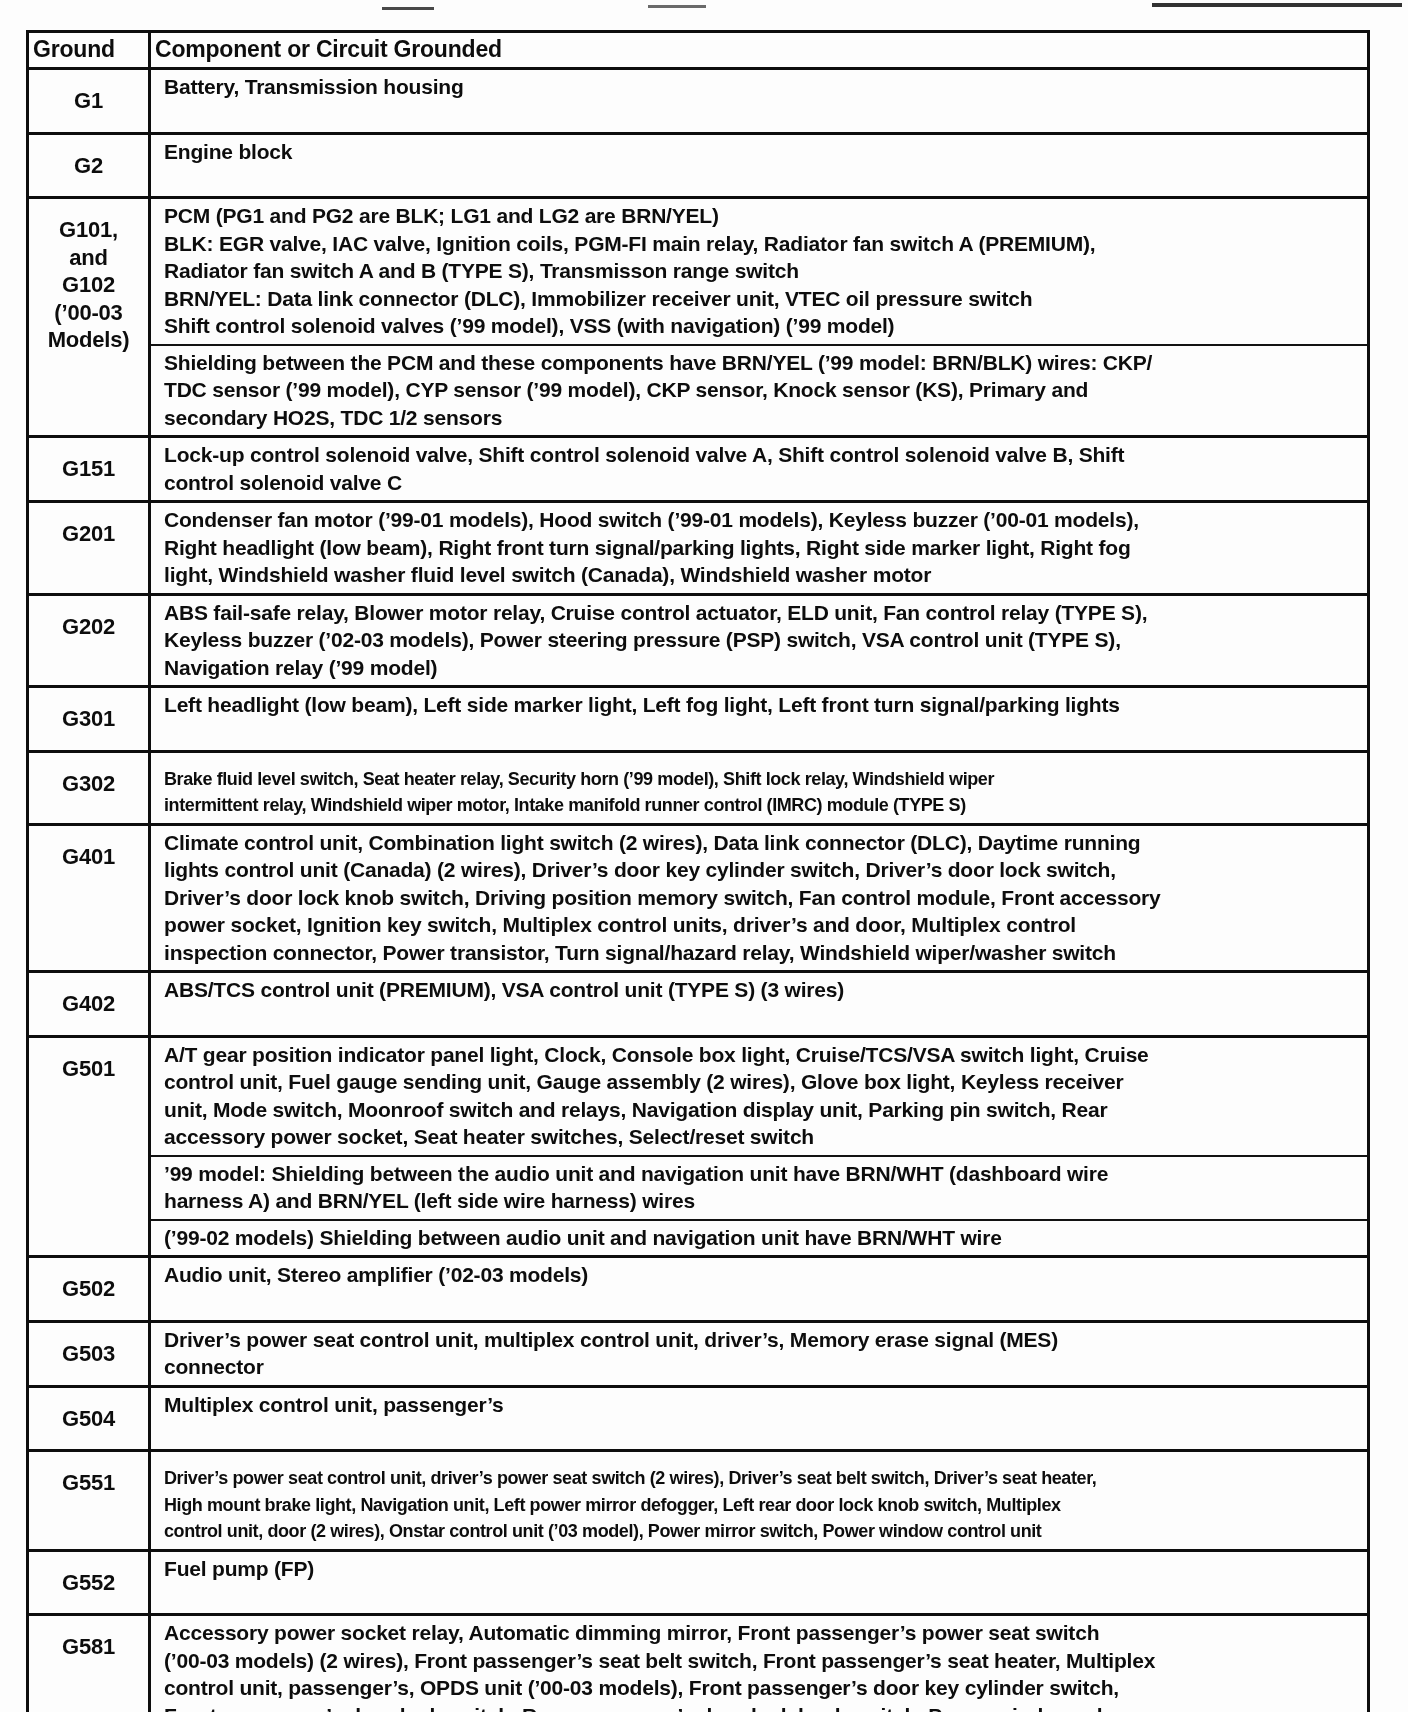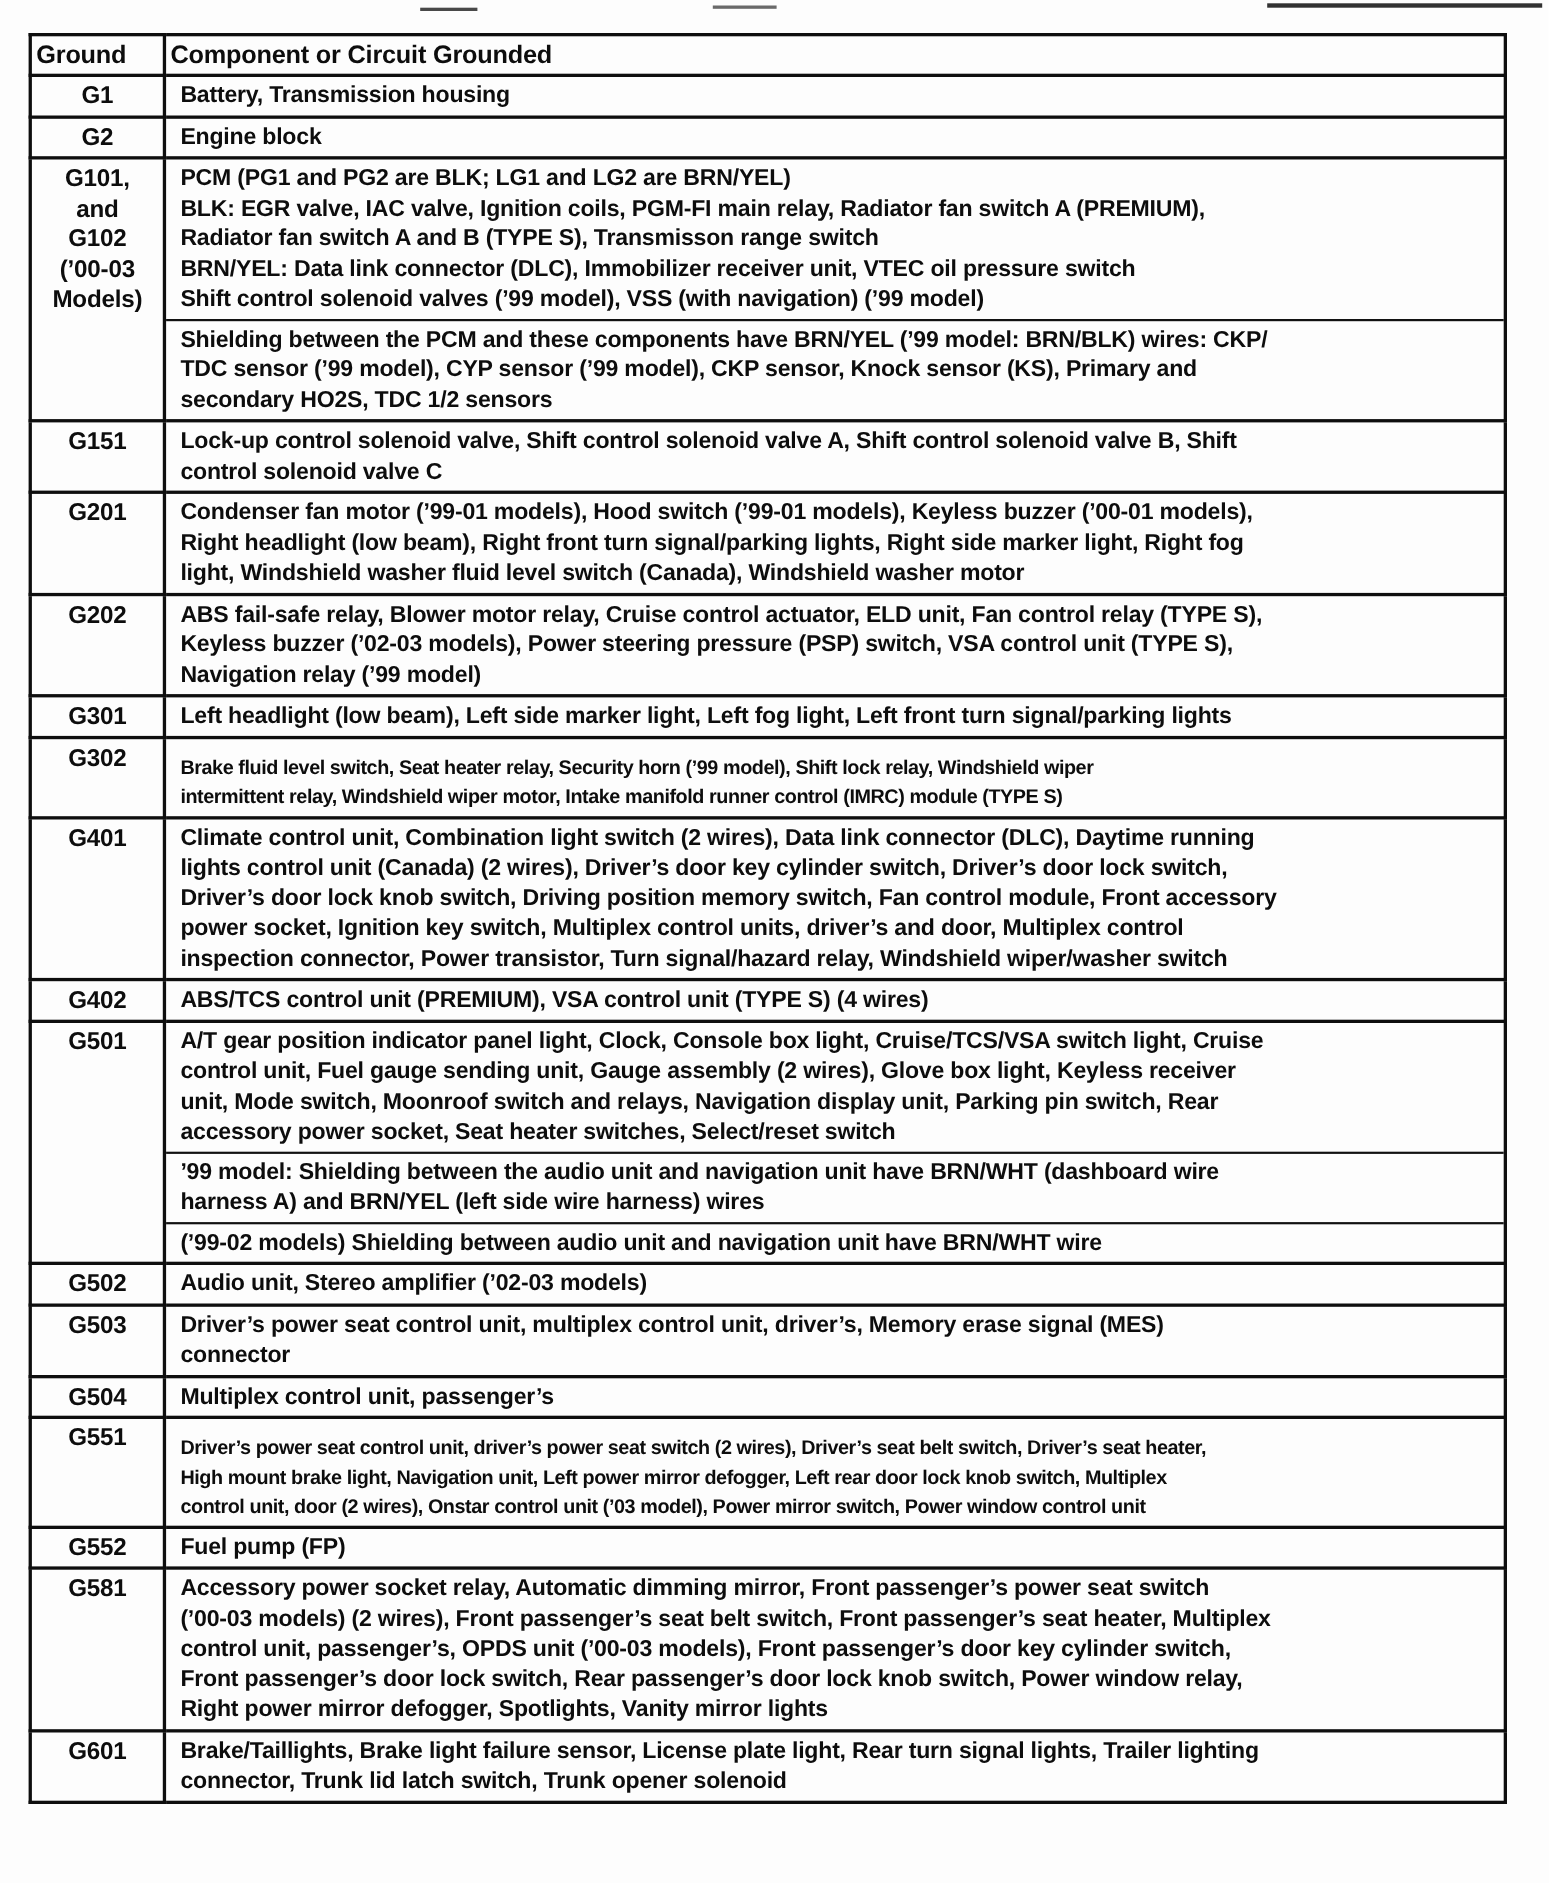--- a/index.html
+++ b/index.html
@@ -41,21 +41,21 @@
     font-size: 23px;
     line-height: 27px;
     padding: 3px 4px 4px 4px;
     text-align: left;
     letter-spacing: -0.2px;
   }
   td.ground-cell {
     text-align: center;
     font-size: 22px;
     line-height: 27.5px;
-    padding: 3px 2px;
+    padding: 17px 2px;
     white-space: pre-line;
     letter-spacing: -0.2px;
   }
   td.component-cell { padding: 0; }
   .subcell {
     font-size: 21px;
     line-height: 27.5px;
     padding: 3px 10px 4px 13px;
     white-space: pre-line;
     letter-spacing: -0.2px;
@@ -155,21 +155,21 @@
             <div class="subcell">Climate control unit, Combination light switch (2 wires), Data link connector (DLC), Daytime running
 lights control unit (Canada) (2 wires), Driver’s door key cylinder switch, Driver’s door lock switch,
 Driver’s door lock knob switch, Driving position memory switch, Fan control module, Front accessory
 power socket, Ignition key switch, Multiplex control units, driver’s and door, Multiplex control
 inspection connector, Power transistor, Turn signal/hazard relay, Windshield wiper/washer switch</div>
           </td>
   </tr>
         <tr>
     <td class="ground-cell">G402</td>
     <td class="component-cell">
-            <div class="subcell">ABS/TCS control unit (PREMIUM), VSA control unit (TYPE S) (4 wires)</div>
+            <div class="subcell">ABS/TCS control unit (PREMIUM), VSA control unit (TYPE S) (3 wires)</div>
           </td>
   </tr>
         <tr>
     <td class="ground-cell">G501</td>
     <td class="component-cell">
             <div class="subcell">A/T gear position indicator panel light, Clock, Console box light, Cruise/TCS/VSA switch light, Cruise
 control unit, Fuel gauge sending unit, Gauge assembly (2 wires), Glove box light, Keyless receiver
 unit, Mode switch, Moonroof switch and relays, Navigation display unit, Parking pin switch, Rear
 accessory power socket, Seat heater switches, Select/reset switch</div>
             <div class="subcell divided">’99 model: Shielding between the audio unit and navigation unit have BRN/WHT (dashboard wire

